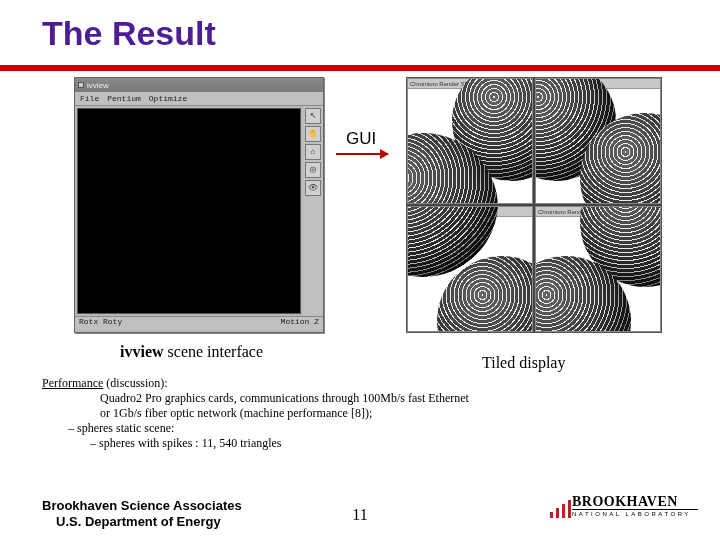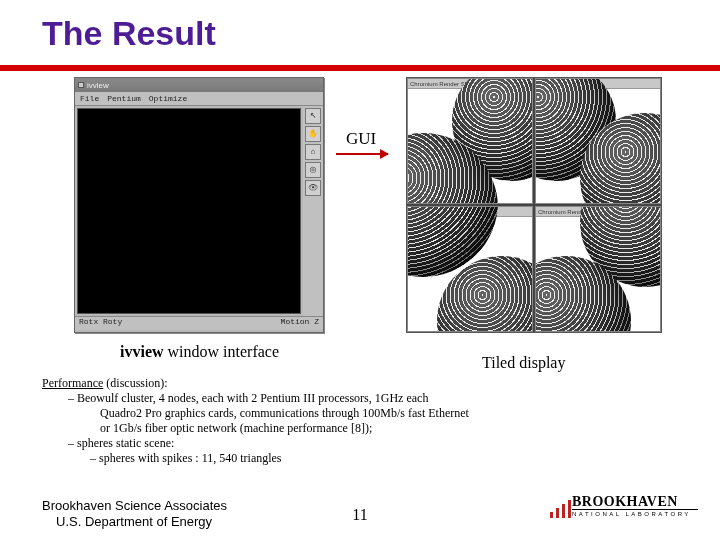--- a/index.html
+++ b/index.html
@@ -109,21 +109,21 @@
     font-size: 16px;
     color: #000;
   }
   .caption.iv { left: 120px; top: 272px; }
   .caption.iv .bold { font-weight: bold; }
   .caption.td { left: 482px; top: 272px; margin-top: 11px; }
   .gui-label {
     position: absolute;
     left: 346px;
     top: 58px;
-    font-family: Liberation Serif, serif;
+    font-family: Liberation Sans, sans-serif;
     font-size: 17px;
   }
   .gui-arrow {
     position: absolute;
     left: 336px;
     top: 82px;
     width: 52px;
     height: 2px;
     background: #c00000;
   }
@@ -195,21 +195,21 @@
     bottom: 10px;
     left: 0;
     width: 100%;
     height: 40px;
   }
   .assoc {
     position: absolute;
     left: 42px;
     bottom: 0;
     font-family: Arial, sans-serif;
-    font-weight: normal;
+    font-weight: bold;
     font-size: 13px;
     line-height: 1.25;
   }
   .assoc .l2 { padding-left: 14px; }
   .pagenum {
     position: absolute;
     left: 50%;
     transform: translateX(-50%);
     bottom: 6px;
     font-family: "Times New Roman", serif;
@@ -286,21 +286,21 @@
         <div class="tool-btn">👁</div>
       </div>
     </div>
     <div class="ivview-status">
       <span>Rotx   Roty</span>
       <span>Motion  Z</span>
     </div>
   </div>
 
   <div class="caption iv">
-    <span class="bold">ivview</span><span> window interface</span>
+    <span class="bold">ivview</span><span> scene interface</span>
   </div>
 
   <div class="gui-label">GUI</div>
   <div class="gui-arrow"></div>
 
   <div class="tiled">
     <div class="tile">
       <div class="tile-bar">Chromium Render SPU</div>
       <div class="sphere" style="width:120px;height:120px;right:-40px;top:-18px;"></div>
       <div class="sphere" style="width:150px;height:150px;left:-60px;bottom:-80px;"></div>
@@ -322,21 +322,20 @@
     </div>
   </div>
 
   <div class="caption td">Tiled display</div>
 </div>
 
 <div class="perf">
   <div>
     <span class="head">Performance</span><span> (discussion):</span>
   </div>
-  <div class="indent1">– Beowulf cluster, 4 nodes, each with 2 Pentium III processors, 1GHz each</div>
   <div class="indent2">Quadro2 Pro graphics cards, communications through 100Mb/s fast Ethernet</div>
   <div class="indent2"> or 1Gb/s fiber optic network (machine performance [8]);</div>
   <div class="indent1">– spheres static scene:</div>
   <div class="indent3">– spheres with spikes : 11, 540 triangles</div>
 </div>
 
 <div class="footer">
   <div class="assoc">
     <div>Brookhaven Science Associates</div>
     <div class="l2">U.S. Department of Energy</div>

